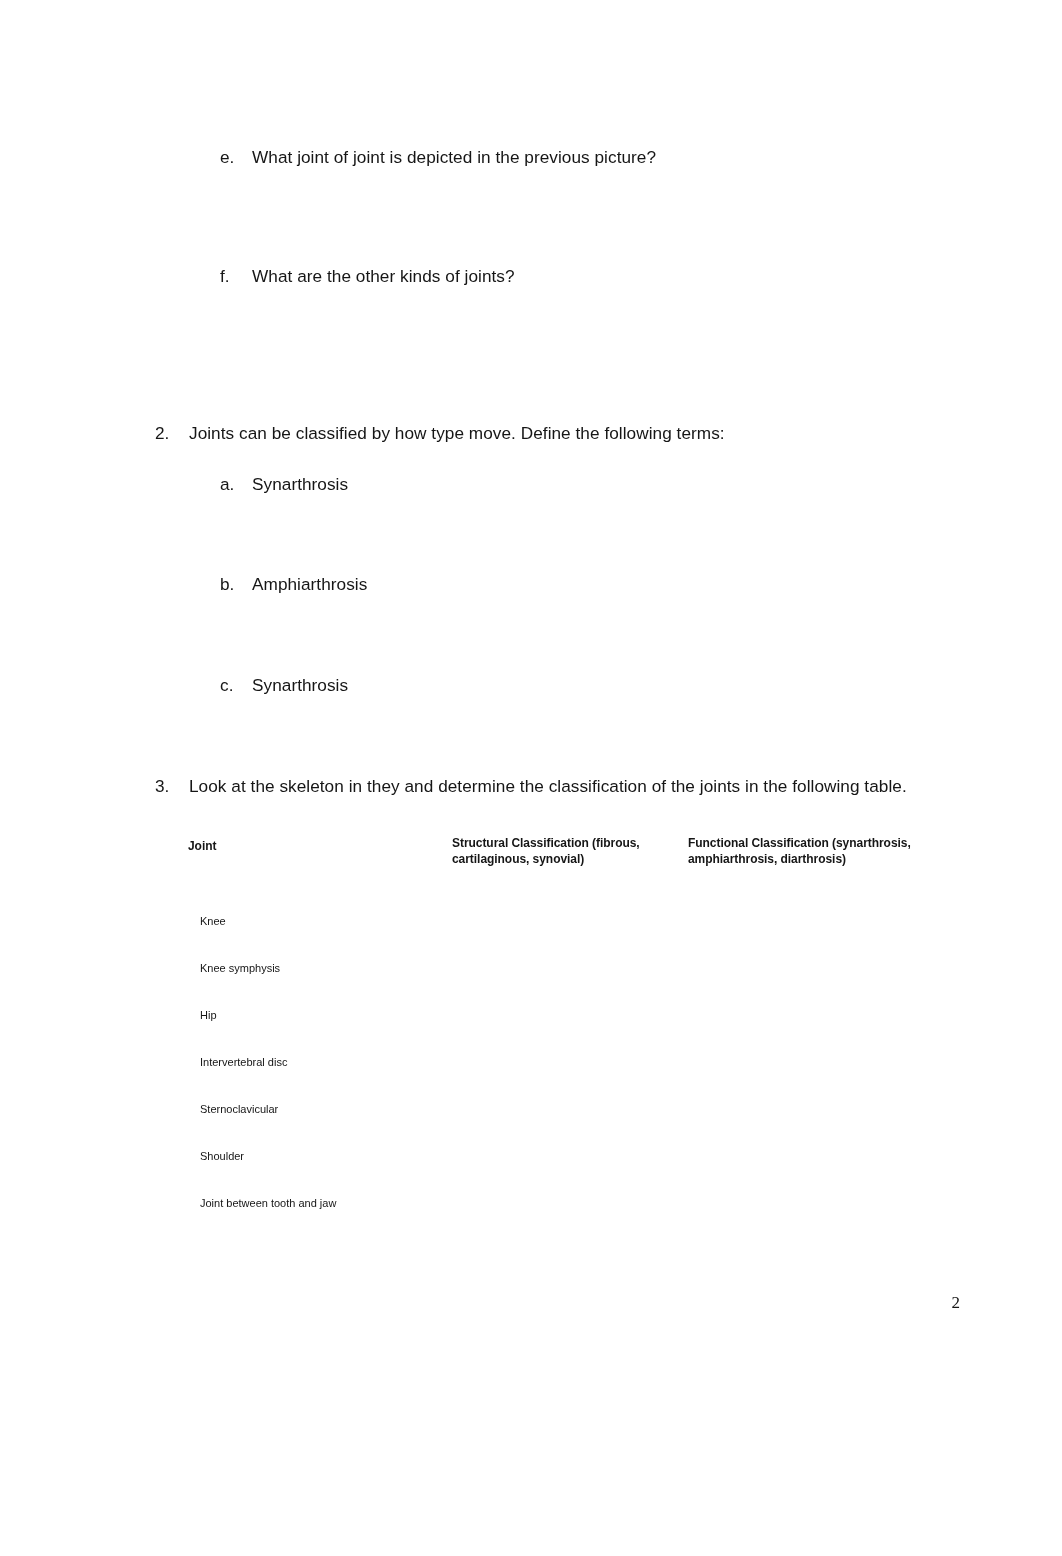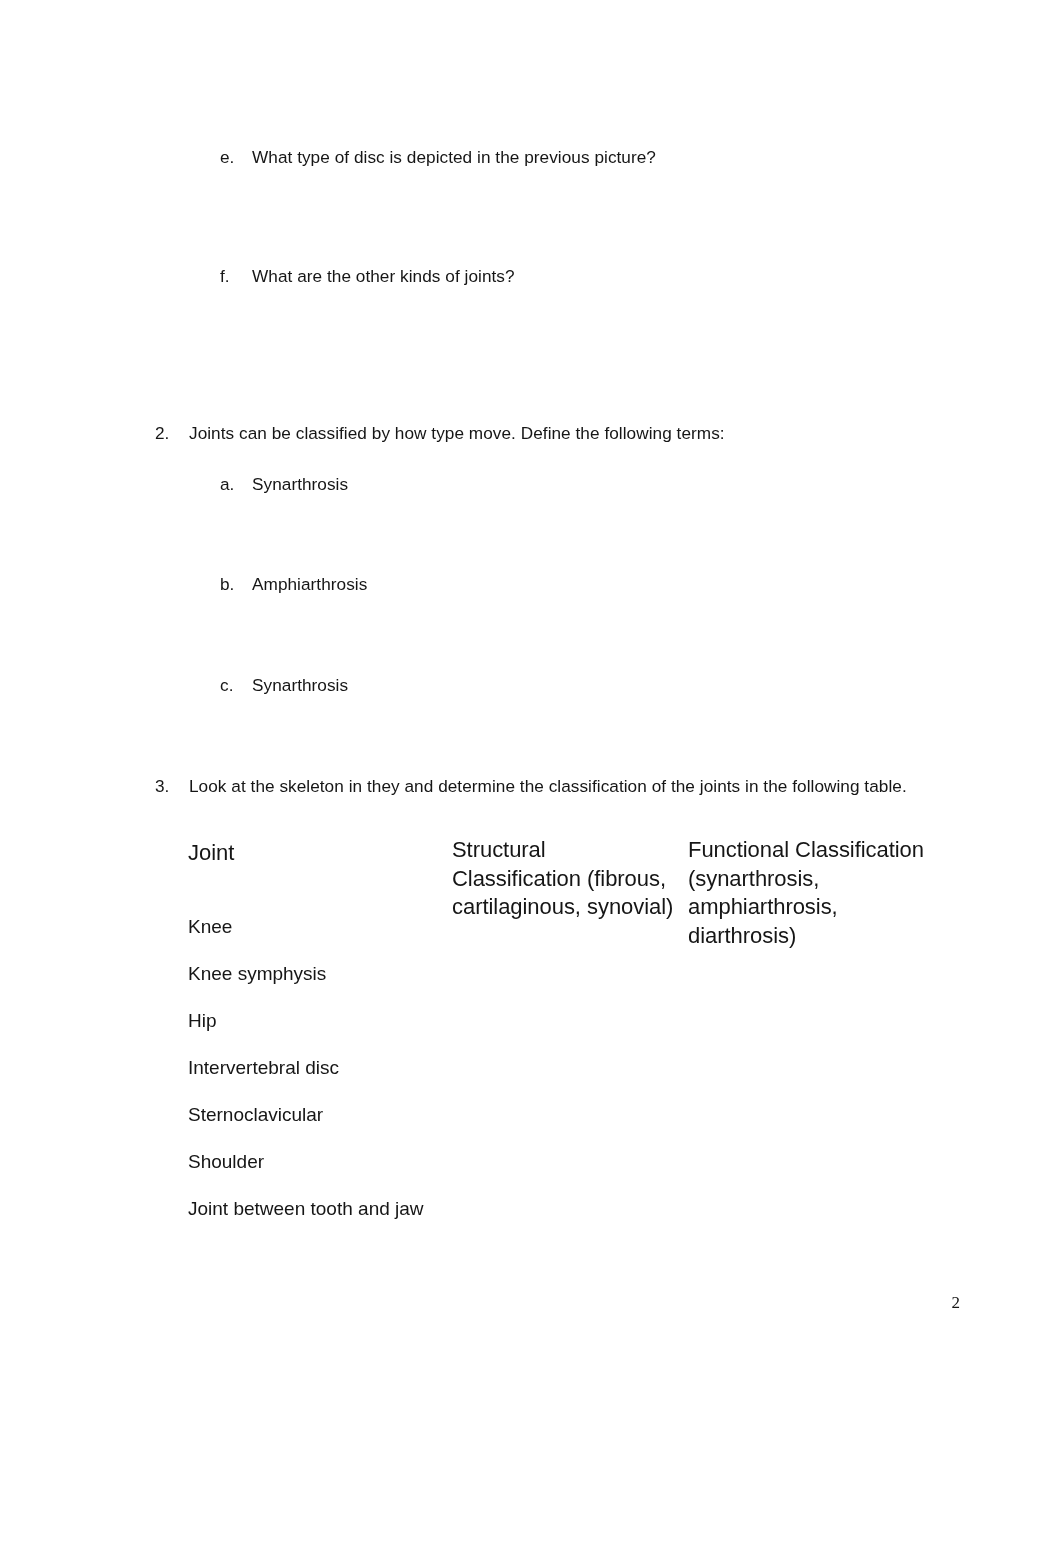--- a/index.html
+++ b/index.html
@@ -56,39 +56,39 @@
     top: 836px;
     width: 760px;
   }
   .jtable .thead {
     position: relative;
     height: 78px;
   }
   .th {
     position: absolute;
     top: 0;
-    font-weight: normal;
-    font-size: 22px;
+    font-weight: bold;
+    font-size: 12px;
     line-height: 1.30;
     letter-spacing: -0.05px;
   }
   .th-joint   { left: 0px;   top: 3px; }
   .th-struct  { left: 264px; width: 225px; }
   .th-func    { left: 500px; width: 245px; }
 
   .tbody { position: relative; }
   .trow {
     position: relative;
     height: 47px;
   }
   .tcell-joint {
     position: absolute;
-    left: 0;
+    left: 12px;
     top: 0;
-    font-size: 19px;
+    font-size: 11px;
     line-height: 1.32;
     white-space: nowrap;
   }
   .tcell-blank {
     position: absolute;
     top: 0;
     height: 100%;
     font-size: 17.2px;
     line-height: 1.32;
   }
@@ -105,21 +105,21 @@
     color: #161616;
   }
 </style>
 </head>
 <body>
 
 <div class="page">
 
   <div class="qrow lvl2" style="top:146px;">
     <span class="marker">e.</span>
-    <span class="qtext">What type of disc is depicted in the previous picture?</span>
+    <span class="qtext">What joint of joint is depicted in the previous picture?</span>
   </div>
 
   <div class="qrow lvl2" style="top:265px;">
     <span class="marker">f.</span>
     <span class="qtext">What are the other kinds of joints?</span>
   </div>
 
   <div class="qrow lvl1" style="top:422px;">
     <span class="marker">2.</span>
     <span class="qtext">Joints can be classified by how type move. Define the following terms:</span>

